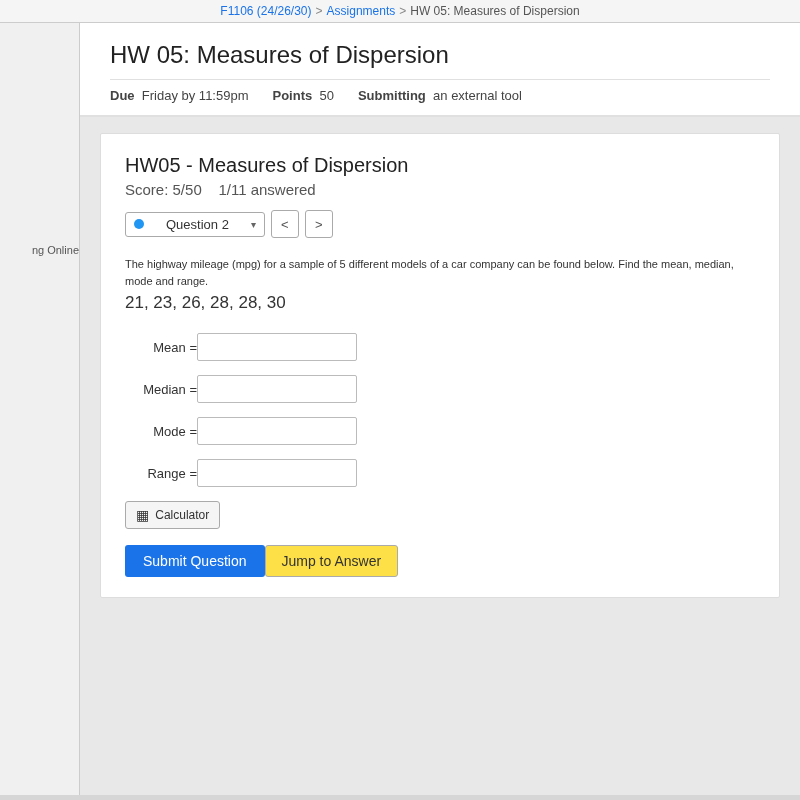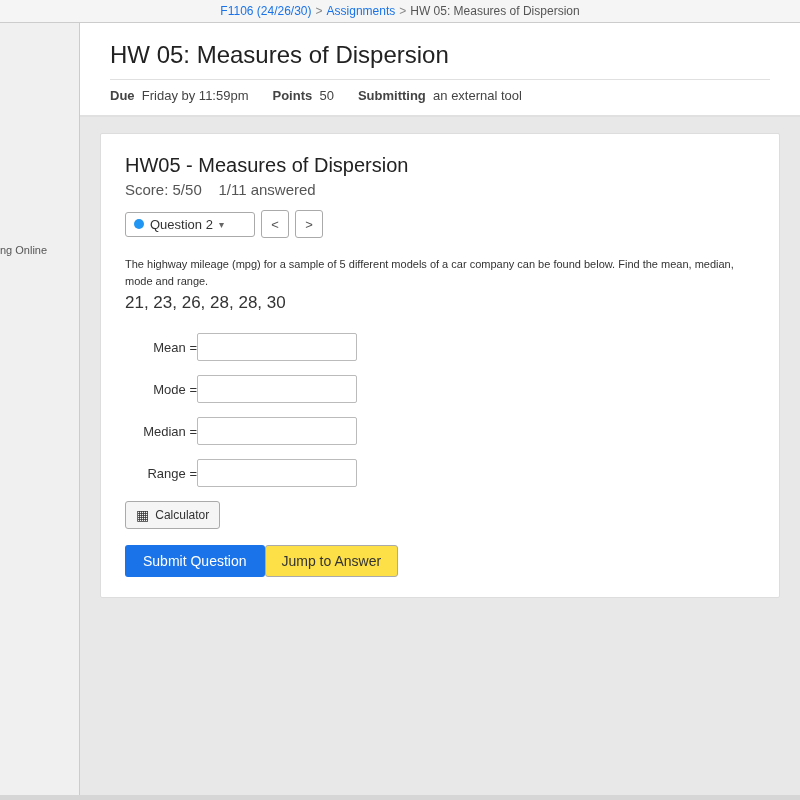--- a/index.html
+++ b/index.html
@@ -33,21 +33,21 @@
     .main-layout {
       display: flex;
       height: calc(800px - 28px);
     }
     .sidebar {
       width: 80px;
       background: #f0f0f0;
       border-right: 1px solid #ccc;
       display: flex;
       flex-direction: column;
-      align-items: flex-start;
+      align-items: flex-end;
       padding-top: 220px;
     }
     .sidebar-label {
       font-size: 11px;
       color: #555;
       text-align: center;
       line-height: 1.3;
     }
     .content-area {
       flex: 1;
@@ -102,21 +102,21 @@
       margin-bottom: 18px;
     }
     .question-select {
       display: flex;
       align-items: center;
       border: 1px solid #aaa;
       border-radius: 3px;
       background: #fff;
       padding: 4px 8px;
       font-size: 13px;
-      gap: 6px;
+      gap: 22px;
       cursor: pointer;
       min-width: 130px;
     }
     .q-dot {
       width: 10px;
       height: 10px;
       background: #2196F3;
       border-radius: 50%;
       display: inline-block;
     }
@@ -269,26 +269,26 @@
       <p class="question-text">The highway mileage (mpg) for a sample of 5 different models of a car company can be found below. Find the mean, median, mode and range.</p>
 
       <p class="data-values">21, 23, 26, 28, 28, 30</p>
 
       <div class="input-row">
         <span class="input-label">Mean =</span>
         <input class="answer-input" type="text" style="">
       </div>
 
       <div class="input-row">
+        <span class="input-label">Median =</span>
+        <input class="answer-input" type="text" style="">
+      </div>
+
+      <div class="input-row">
         <span class="input-label">Mode =</span>
-        <input class="answer-input" type="text" style="">
-      </div>
-
-      <div class="input-row">
-        <span class="input-label">Median =</span>
         <input class="answer-input" type="text" style="">
       </div>
 
       <div class="input-row">
         <span class="input-label">Range =</span>
         <input class="answer-input" type="text" style="">
       </div>
 
       <button class="calculator-btn">
         <span class="calc-icon">▦</span>

